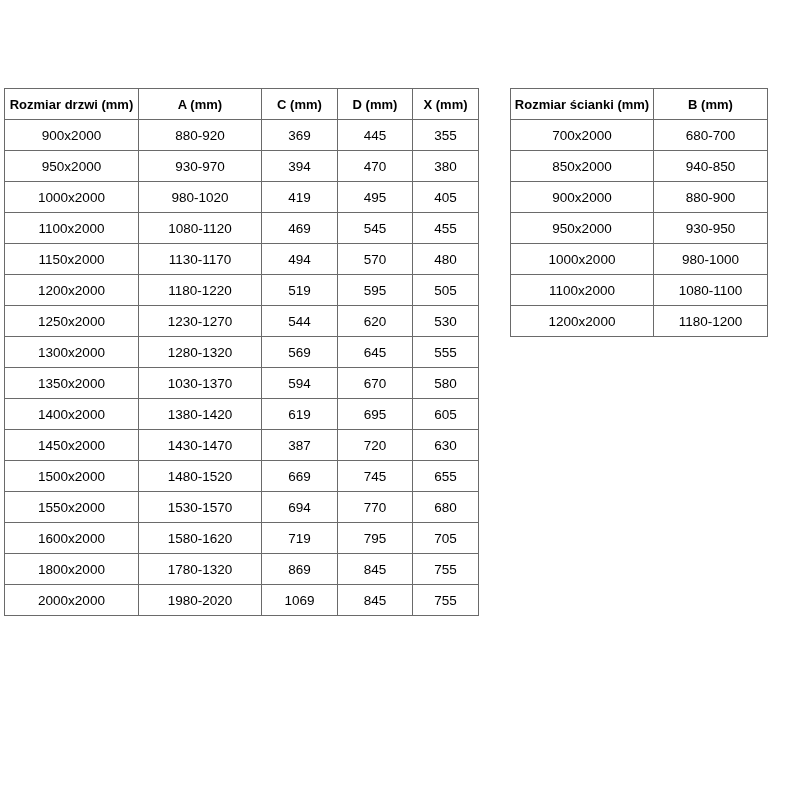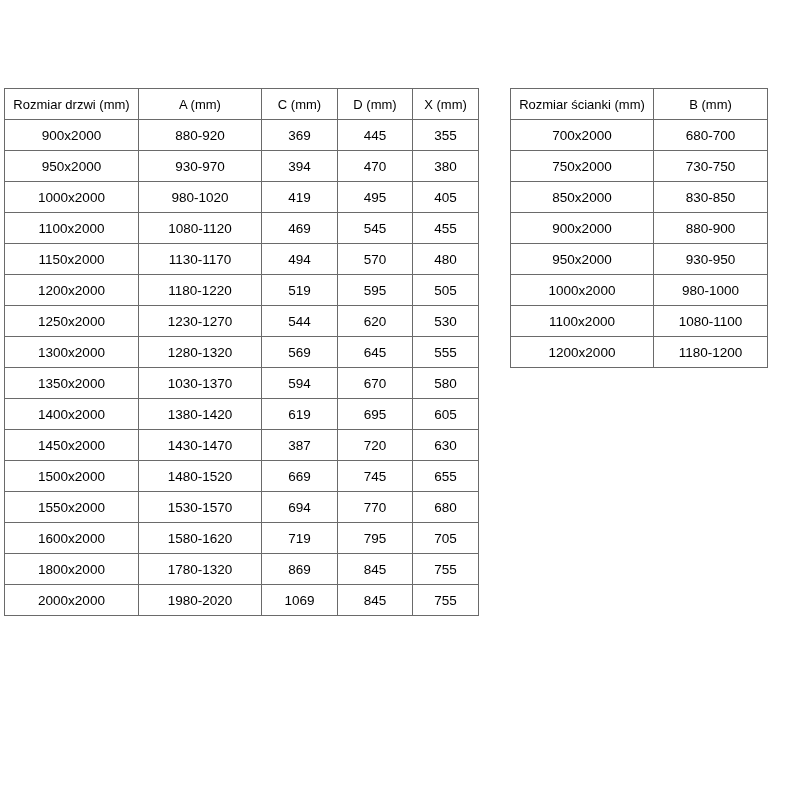--- a/index.html
+++ b/index.html
@@ -29,21 +29,21 @@
     border: 1px solid #6a6a6a;
     height: 30px;
     padding: 0 2px;
     text-align: center;
     vertical-align: middle;
     white-space: nowrap;
     overflow: visible;
   }
   table.spec-table th {
     font-size: 13px;
-    font-weight: normal;
+    font-weight: bold;
     color: #000000;
   }
   table.spec-table td {
     font-size: 13.5px;
     font-weight: normal;
     color: #000000;
   }
   #door-table {
     left: 4px;
     top: 88px;
@@ -210,26 +210,22 @@
           <th>Rozmiar ścianki (mm)</th>
           <th>B (mm)</th>
         </tr>
       </thead>
       <tbody>
         <tr>
           <td>700x2000</td>
           <td>680-700</td>
         </tr>
         <tr>
-          <td>750x2000</td>
-          <td>730-750</td>
-        </tr>
-        <tr>
           <td>850x2000</td>
-          <td>830-850</td>
+          <td>940-850</td>
         </tr>
         <tr>
           <td>900x2000</td>
           <td>880-900</td>
         </tr>
         <tr>
           <td>950x2000</td>
           <td>930-950</td>
         </tr>
         <tr>

